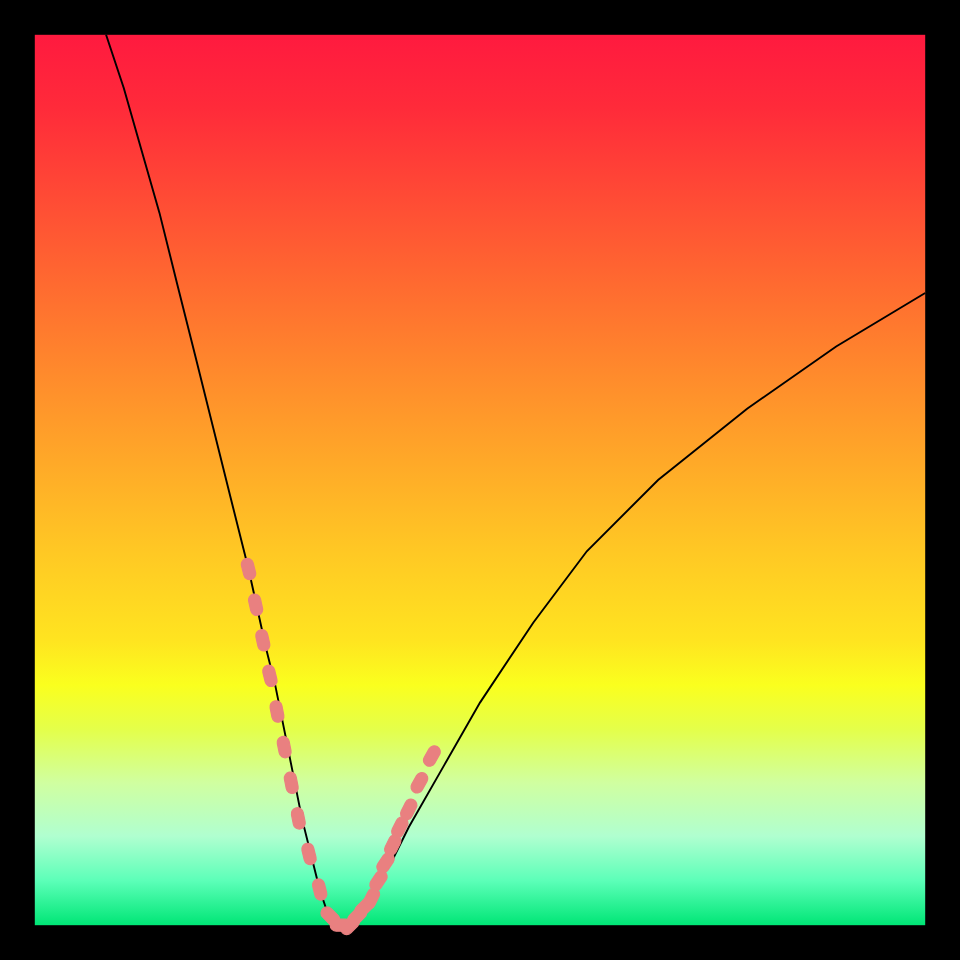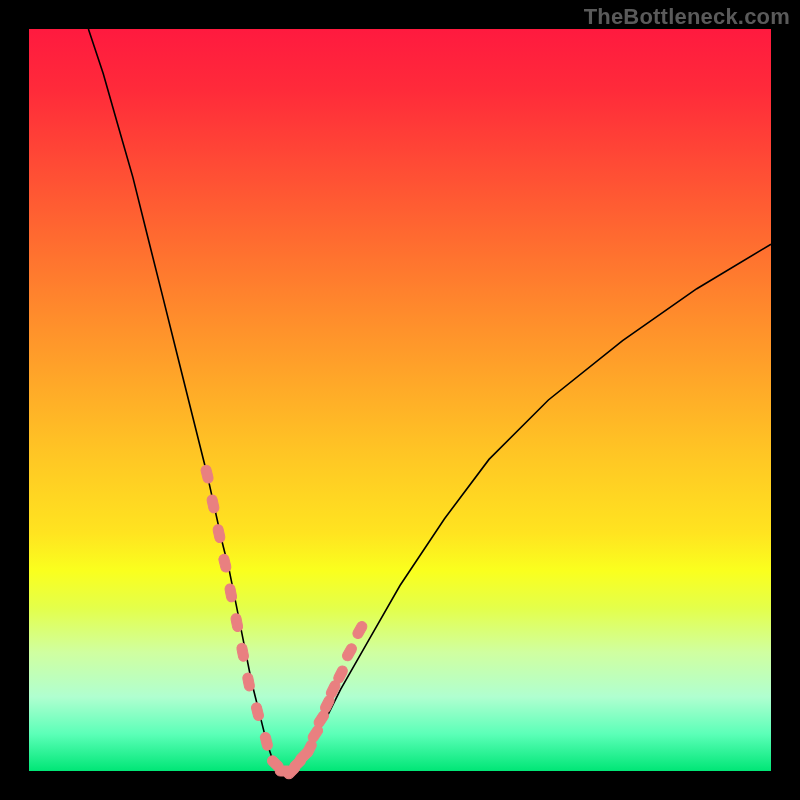--- a/index.html
+++ b/index.html
@@ -85,15 +85,14 @@
           <rect x="-9.0" y="-5.0" width="18" height="10" rx="5" ry="5" class="bead" transform="translate(286.4,704.9) rotate(-56.3)"></rect>
           <rect x="-9.0" y="-5.0" width="18" height="10" rx="5" ry="5" class="bead" transform="translate(292.3,690.1) rotate(-56.3)"></rect>
           <rect x="-9.0" y="-5.0" width="18" height="10" rx="5" ry="5" class="bead" transform="translate(298.3,675.2) rotate(-63.4)"></rect>
           <rect x="-9.0" y="-5.0" width="18" height="10" rx="5" ry="5" class="bead" transform="translate(304.2,660.4) rotate(-63.4)"></rect>
           <rect x="-9.0" y="-5.0" width="18" height="10" rx="5" ry="5" class="bead" transform="translate(311.6,645.5) rotate(-63.4)"></rect>
           <rect x="-9.0" y="-5.0" width="18" height="10" rx="5" ry="5" class="bead" transform="translate(320.5,623.3) rotate(-60.3)"></rect>
           <rect x="-9.0" y="-5.0" width="18" height="10" rx="5" ry="5" class="bead" transform="translate(330.9,601.0) rotate(-60.3)"></rect>
         </g>
     </svg>
   </div>
-  <div class="watermark">TheBottleneck.com</div>
 
 </div>
 
 </body></html>

